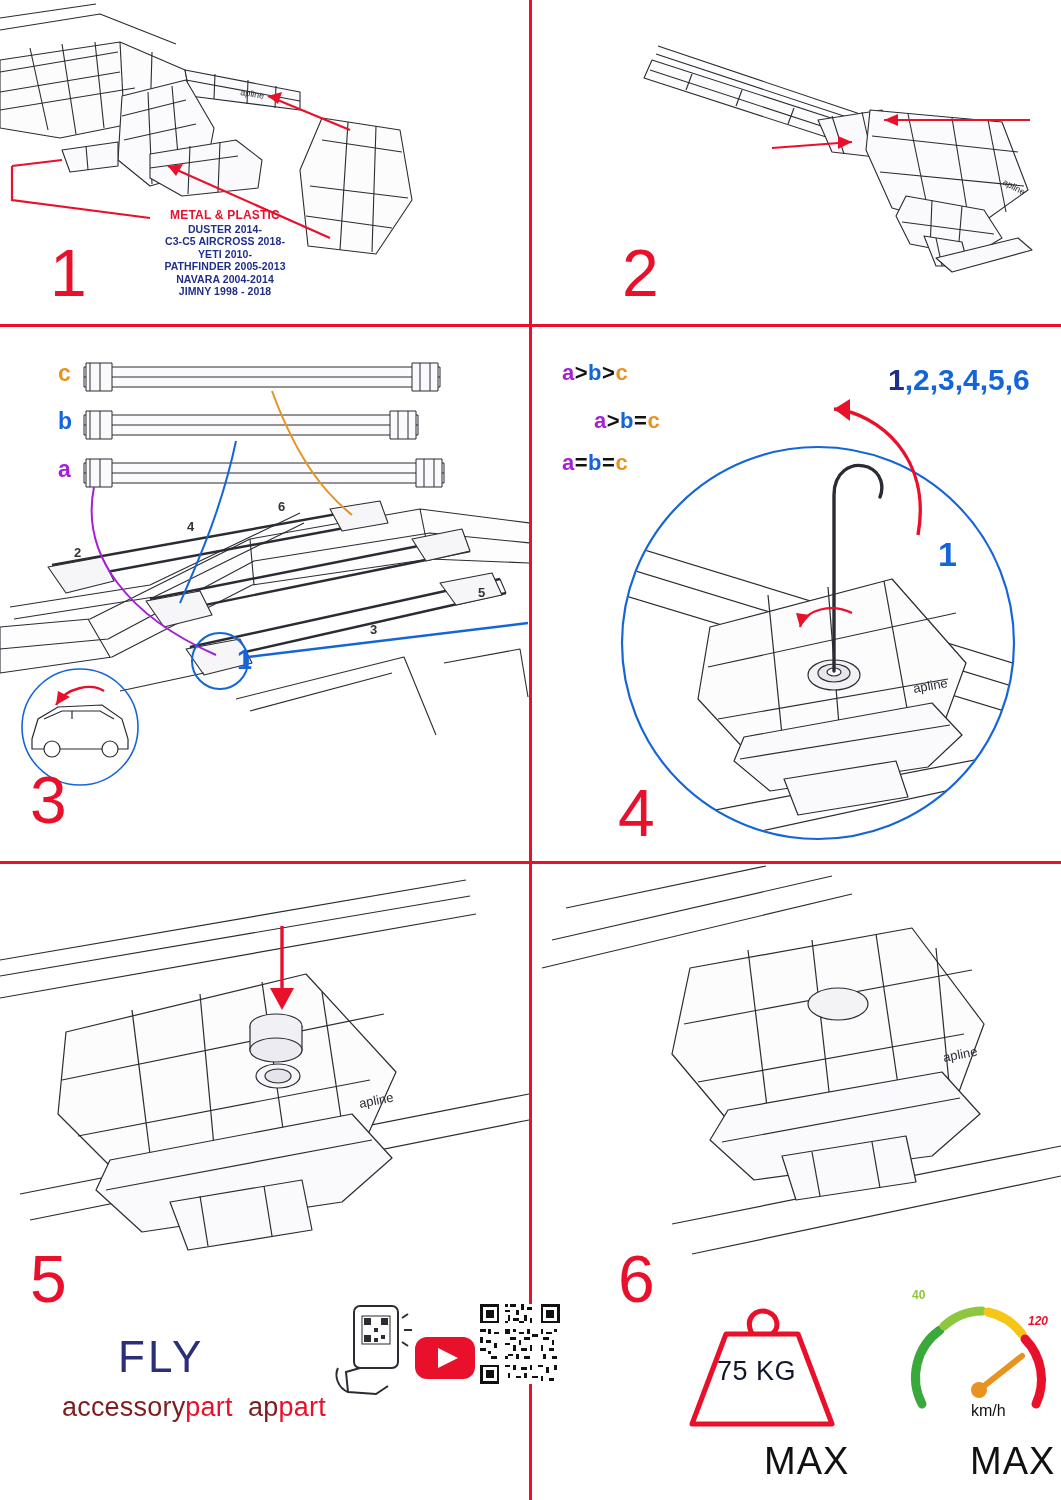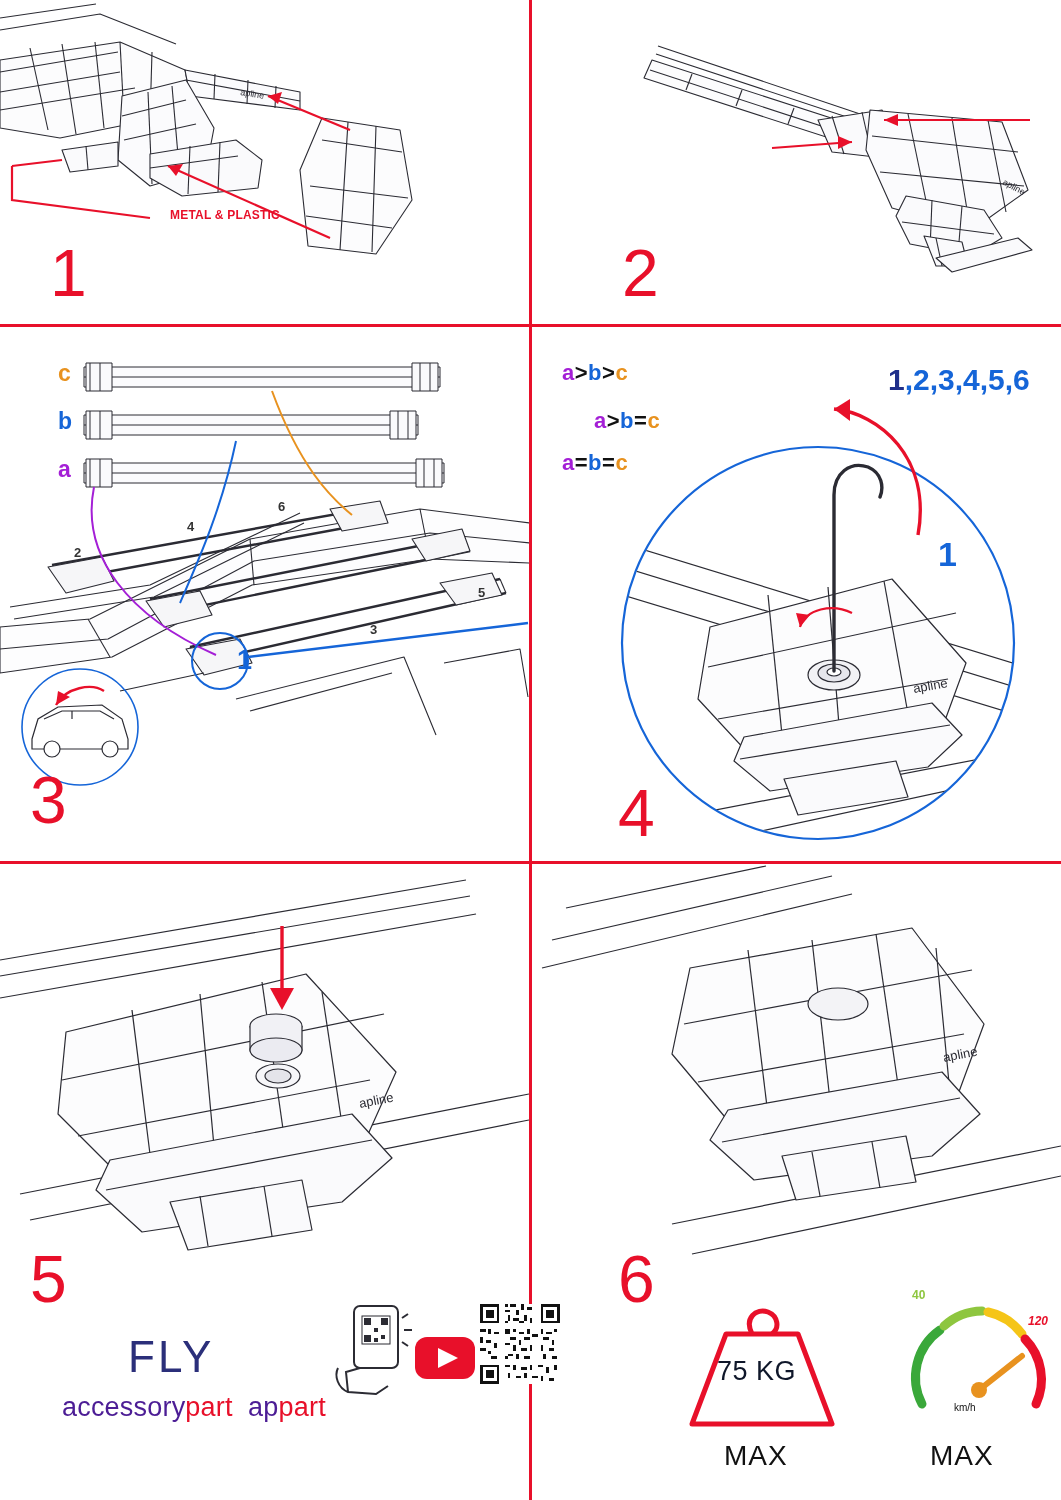--- a/index.html
+++ b/index.html
@@ -109,39 +109,41 @@
     color: #2b2f7a;
     letter-spacing: 3px;
     font-family: "Liberation Sans", sans-serif;
   }
   .brandline {
     position: absolute;
     font-size: 27px;
     letter-spacing: .2px;
     font-family: "Liberation Sans", sans-serif;
   }
-  .brandline .dark { color: #4c1d95; }
+  .brandline .dark { color: #7f1d1d; }
   .brandline .red  { color: #e8102a; }
   .maxtxt {
     position: absolute;
-    font-size: 28px;
+    font-size: 38px;
     color: #111;
     letter-spacing: 1px;
+    margin-left: 40px;
   }
   .kgtxt {
     position: absolute;
     font-size: 27px;
     font-weight: normal;
     color: #0f172a;
     letter-spacing: .5px;
   }
   .kmh {
     position: absolute;
-    font-size: 10px;
+    font-size: 16px;
     color: #111;
+    margin-left: 17px;
   }
   .gaugenum {
     position: absolute;
     font-size: 12px;
     font-weight: bold;
   }
 </style>
 </head>
 <body>
 
@@ -204,20 +206,28 @@
         <path d="M350 130 L268 96"></path>
         <path d="M330 238 L168 166"></path>
         <path d="M12 166 L12 200 L150 218"></path>
         <path d="M12 166 L62 160"></path>
       </g>
       <polygon points="268,96 282,92 278,104" fill="#e8102a"></polygon>
       <polygon points="168,166 183,164 176,176" fill="#e8102a"></polygon>
     </svg>
     <div class="metal-block">
       <div class="metal-title">METAL &amp; PLASTIC</div>
+      <div class="metal-list">
+        <div>DUSTER 2014-</div>
+        <div>C3-C5 AIRCROSS 2018-</div>
+        <div>YETI 2010-</div>
+        <div>PATHFINDER 2005-2013</div>
+        <div>NAVARA 2004-2014</div>
+        <div>JIMNY 1998 - 2018</div>
+      </div>
     </div>
     <div class="stepnum" style="left:50px; top:240px;">1</div>
   </div>
 
   <div class="panel" style="left:532px; top:0; width:529px; height:324px;">
     <svg width="529" height="324" viewBox="0 0 529 324">
       <g fill="none" stroke="#2b2b33" stroke-width="1.1" stroke-linejoin="round">
 
         <path d="M120 60 L330 128 L322 146 L112 78 Z" fill="#fcfcfd"></path>
         <path d="M118 70 L326 138"></path>
@@ -444,21 +454,21 @@
         <ellipse cx="278" cy="212" rx="22" ry="12" fill="#f6f6f9"></ellipse>
         <ellipse cx="278" cy="212" rx="13" ry="7" fill="#e4e4ea"></ellipse>
       </g>
       <text x="360" y="244" font-size="13" fill="#2b2b33" font-family="Liberation Sans, sans-serif" transform="rotate(-11 360 244)">apline</text>
 
       <path d="M282 62 L282 130" stroke="#e8102a" stroke-width="3.4" fill="none"></path>
       <polygon points="282,146 270,124 294,124" fill="#e8102a"></polygon>
     </svg>
     <div class="stepnum" style="left:30px; top:382px;">5</div>
 
-    <div class="fly" style="left:128px; top:468px;">FLY</div>
+    <div class="fly" style="left:118px; top:468px;">FLY</div>
     <div class="brandline" style="left:62px; top:528px;">
       <span class="dark">accessory</span><span class="red">part</span><span class="dark">&nbsp;&nbsp;</span><span class="dark">ap</span><span class="red">part</span>
     </div>
 
     <svg style="position:absolute; left:330px; top:438px;" width="84" height="96" viewBox="0 0 84 96">
       <rect x="24" y="4" width="44" height="62" rx="6" fill="#fff" stroke="#2b2b33" stroke-width="2"></rect>
       <rect x="32" y="14" width="28" height="28" fill="none" stroke="#2b2b33" stroke-width="1"></rect>
       <g fill="#2b2b33">
         <rect x="34" y="16" width="7" height="7"></rect>
           <rect x="51" y="16" width="7" height="7"></rect>

